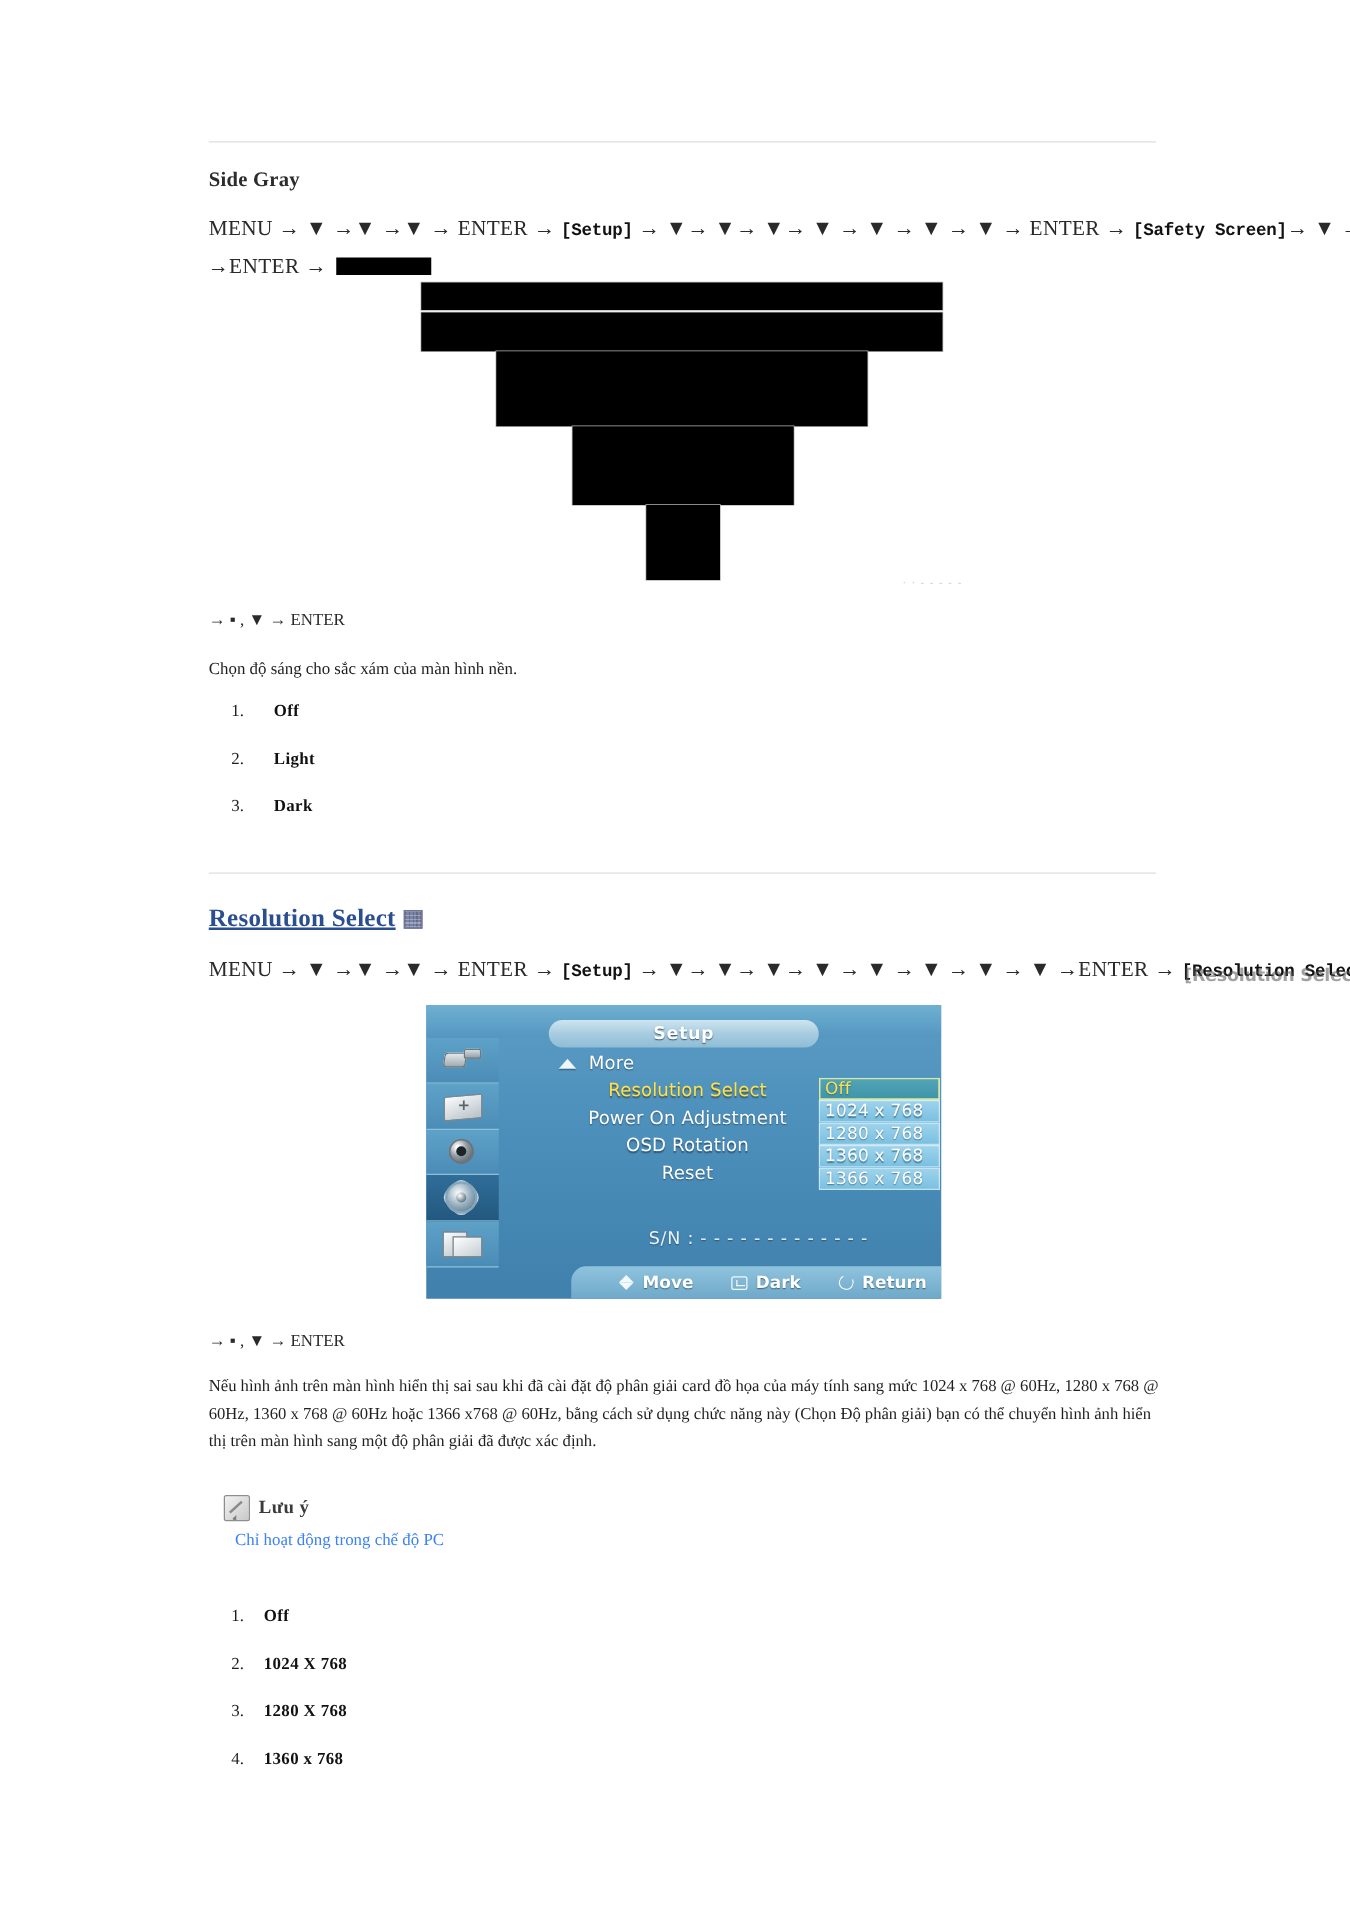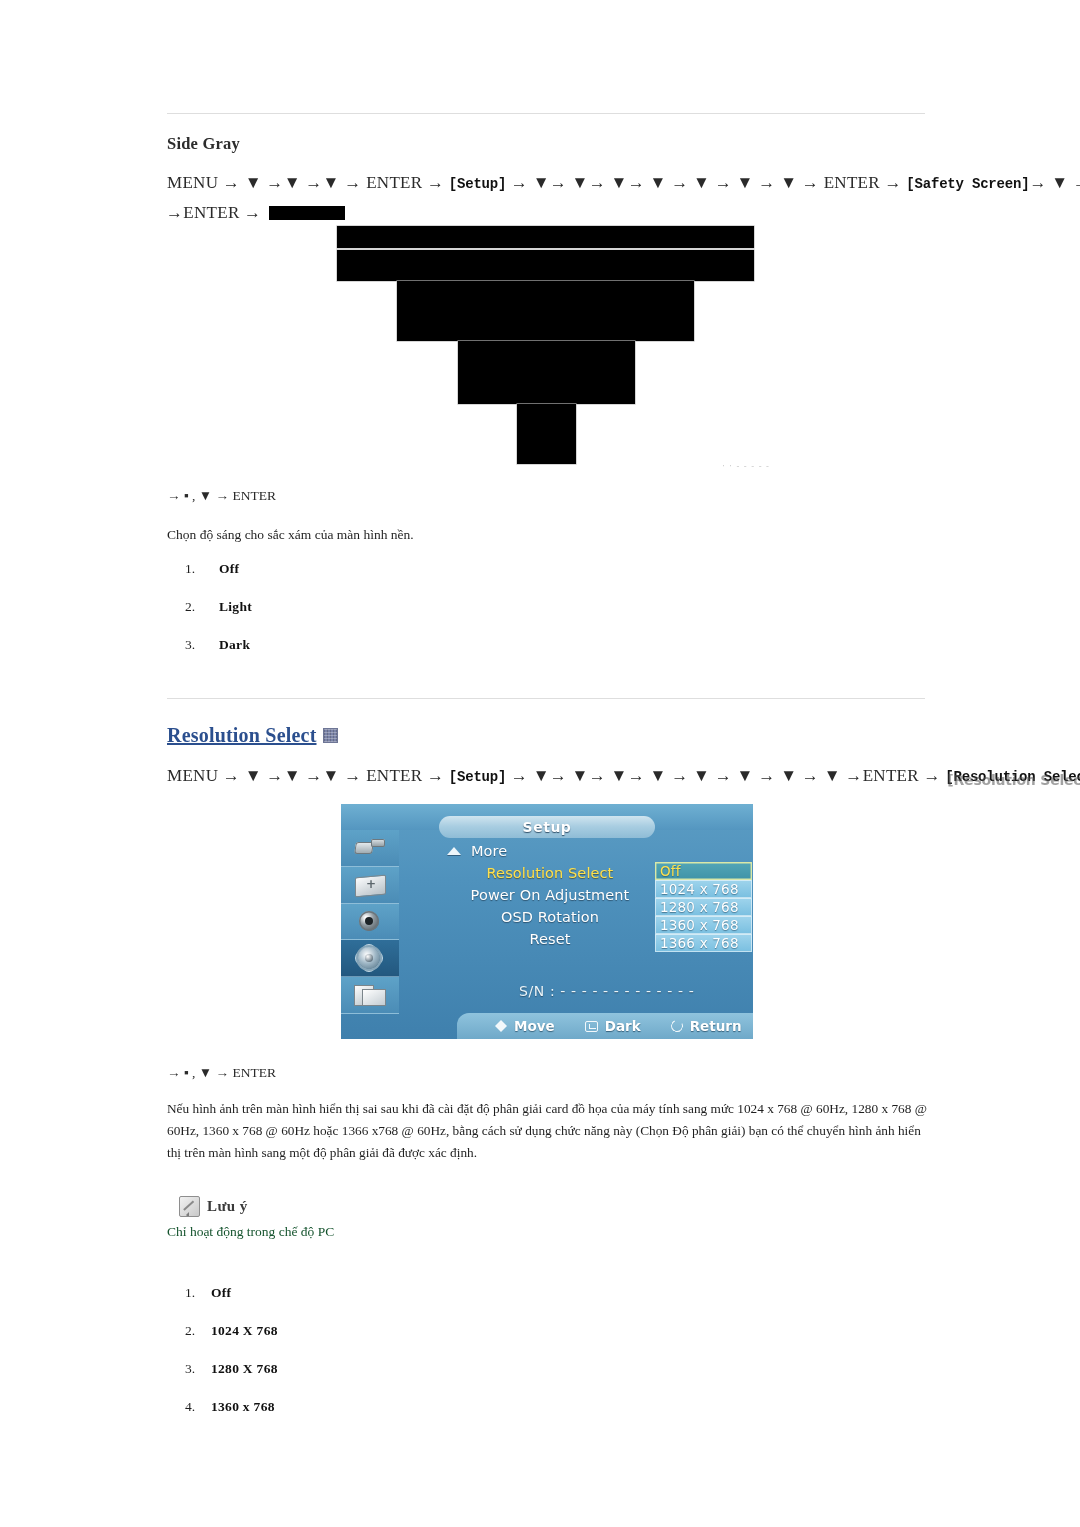--- a/index.html
+++ b/index.html
@@ -119,21 +119,21 @@
   .olist .lbl { font-weight:bold; color:#111; letter-spacing:.3px;}
   .ol1 { left:185px; top:561px; }
   .ol2 { left:185px; top:1285px; }
   .ol2 .li { margin-bottom:22px; }
   .ol2 .num { width:26px; }
 
   
   .note { position:absolute; left:167px; top:1196px; }
   .note .nrow { display:flex; align-items:center; gap:7px;padding-left:12px; }
   .note .ntitle { font-weight:bold; font-size:15px; color:#3a3a3a; letter-spacing:.4px;}
-  .note .ntext { font-size:13.5px; color:#14532d; margin-top:7px; }
+  .note .ntext { font-size:13.5px; color:#3b82f6; margin-top:7px;margin-left:21px; }
   .noteicon {
     width:21px;height:21px;position:relative;
     background:linear-gradient(135deg,#f2f2f2,#c9c9c9);
     border:1.4px solid #8e8e8e; border-radius:2px;
     overflow:hidden;
   }
   .noteicon::before{
     content:""; position:absolute; left:4px; top:12px;
     width:13px; height:2.4px; background:#8a8a8a;
     transform:rotate(-42deg); transform-origin:left center;

